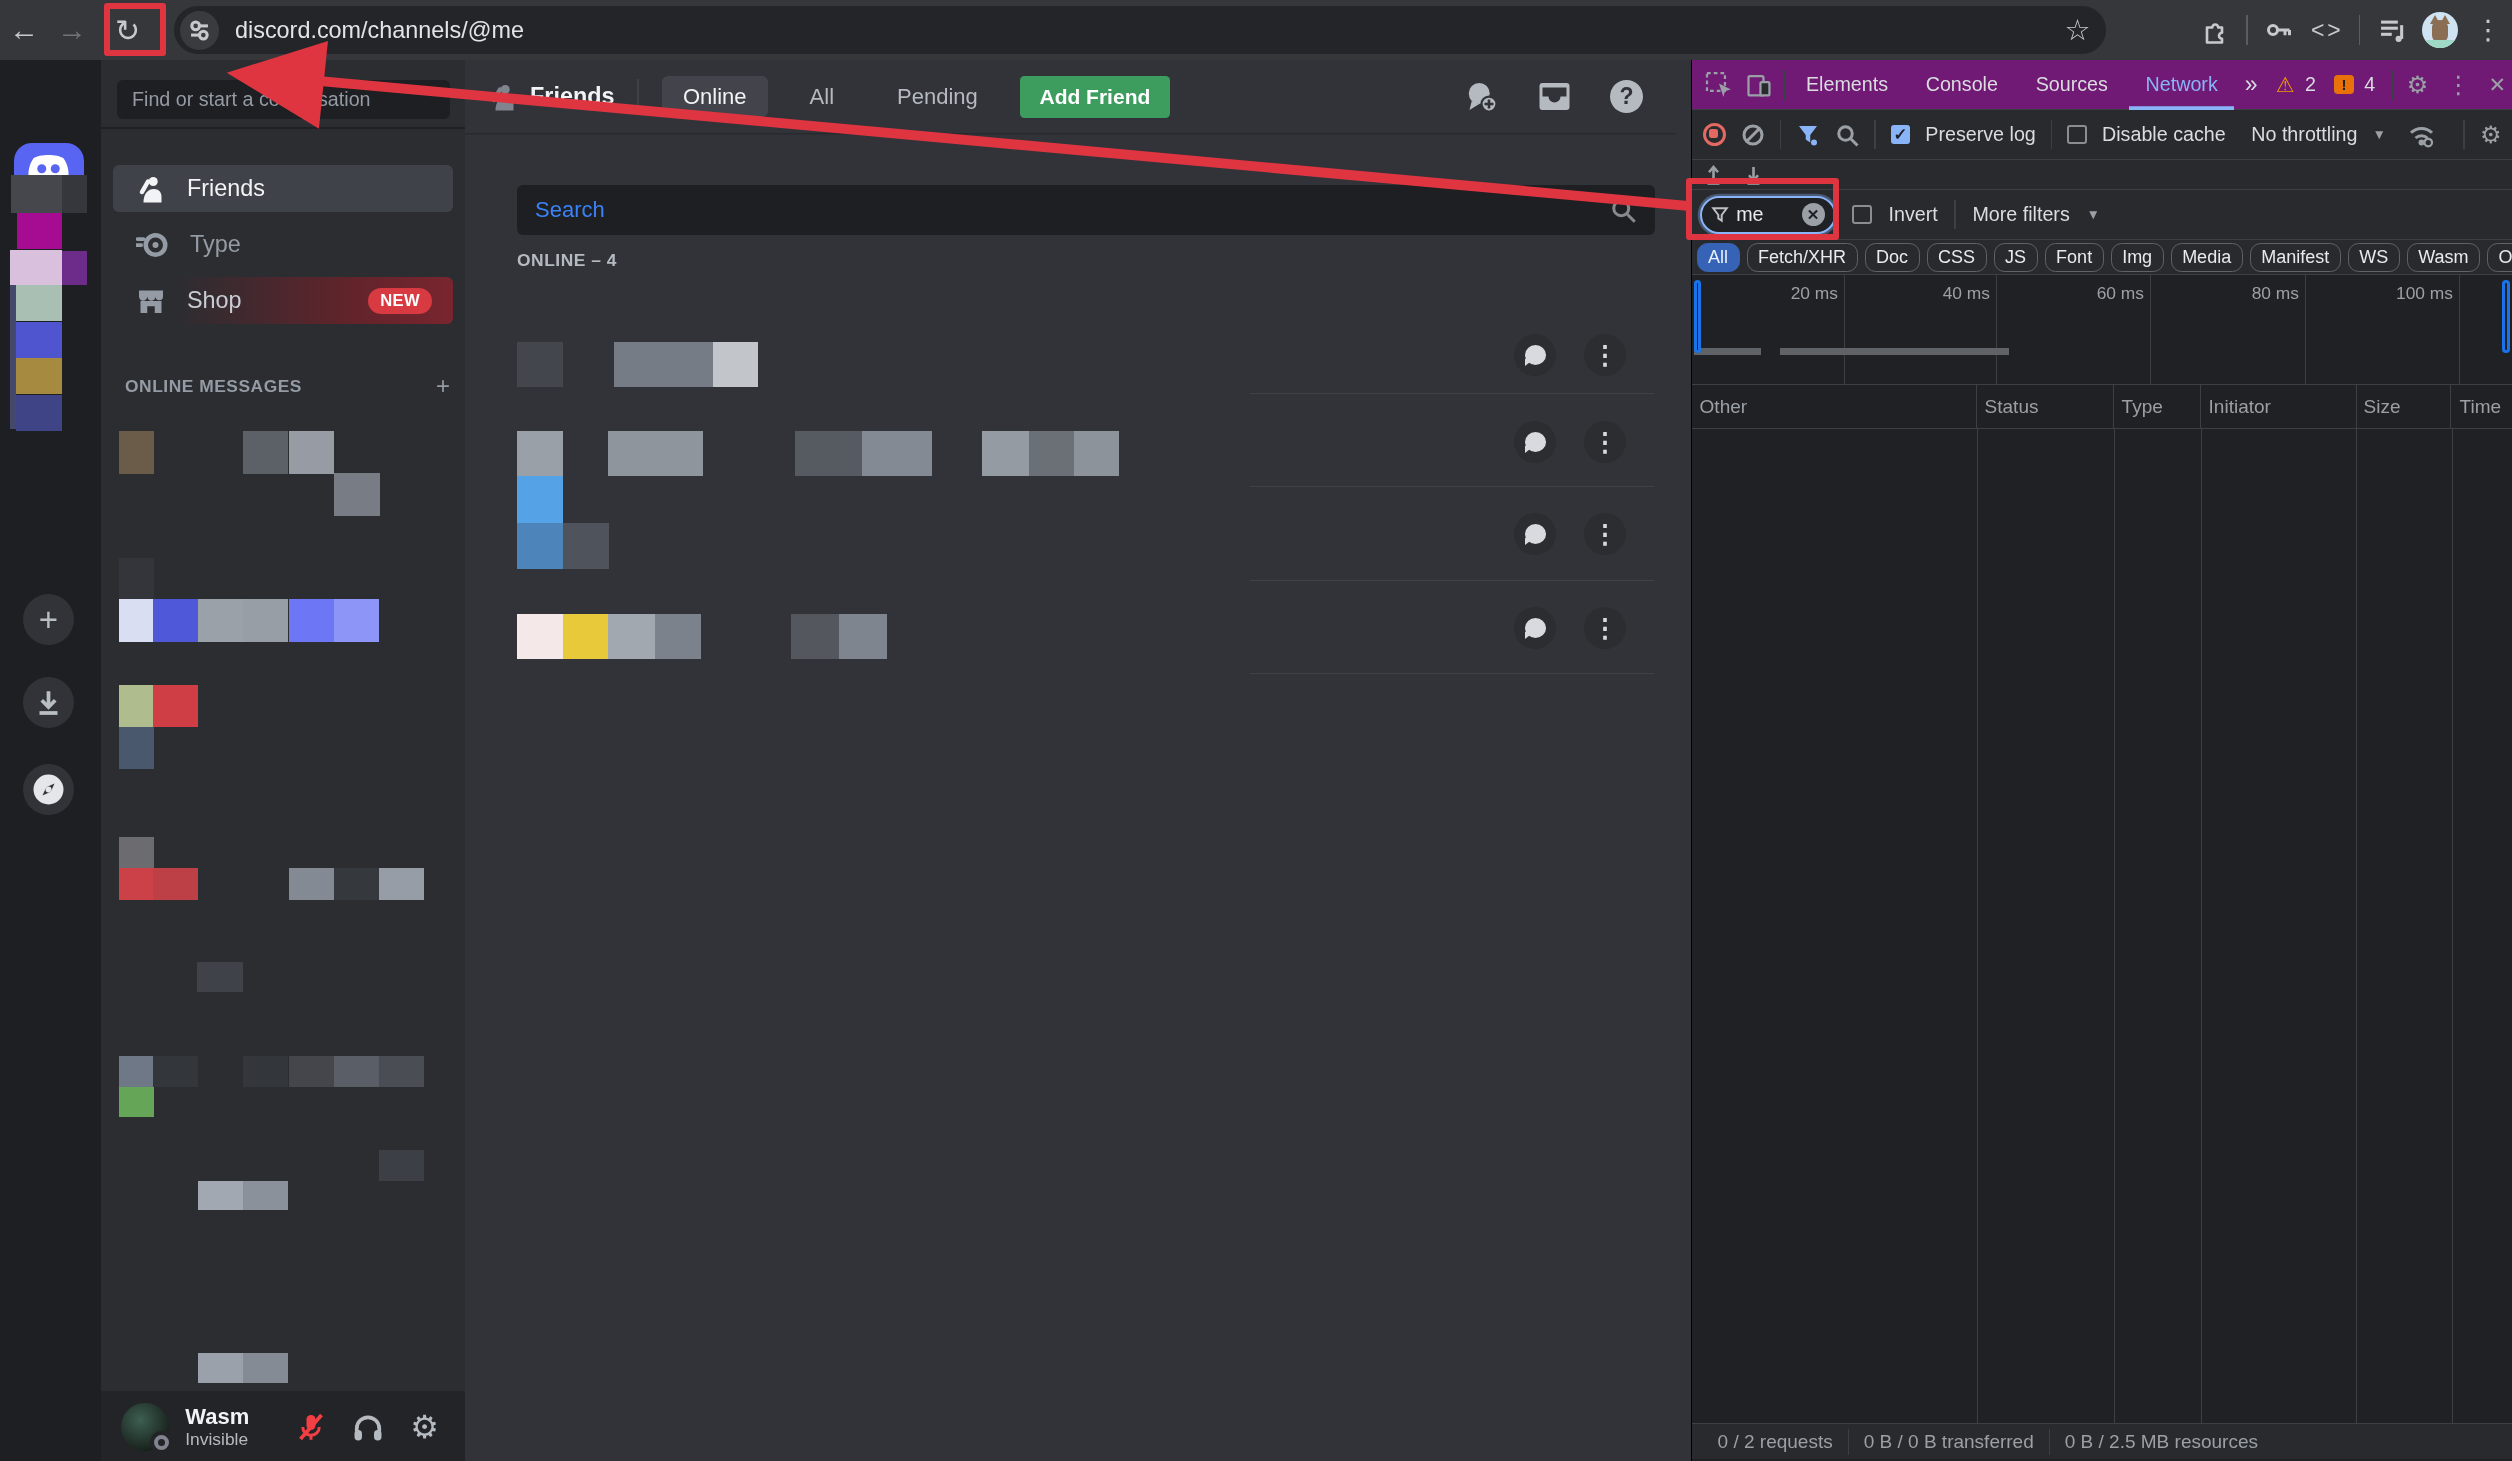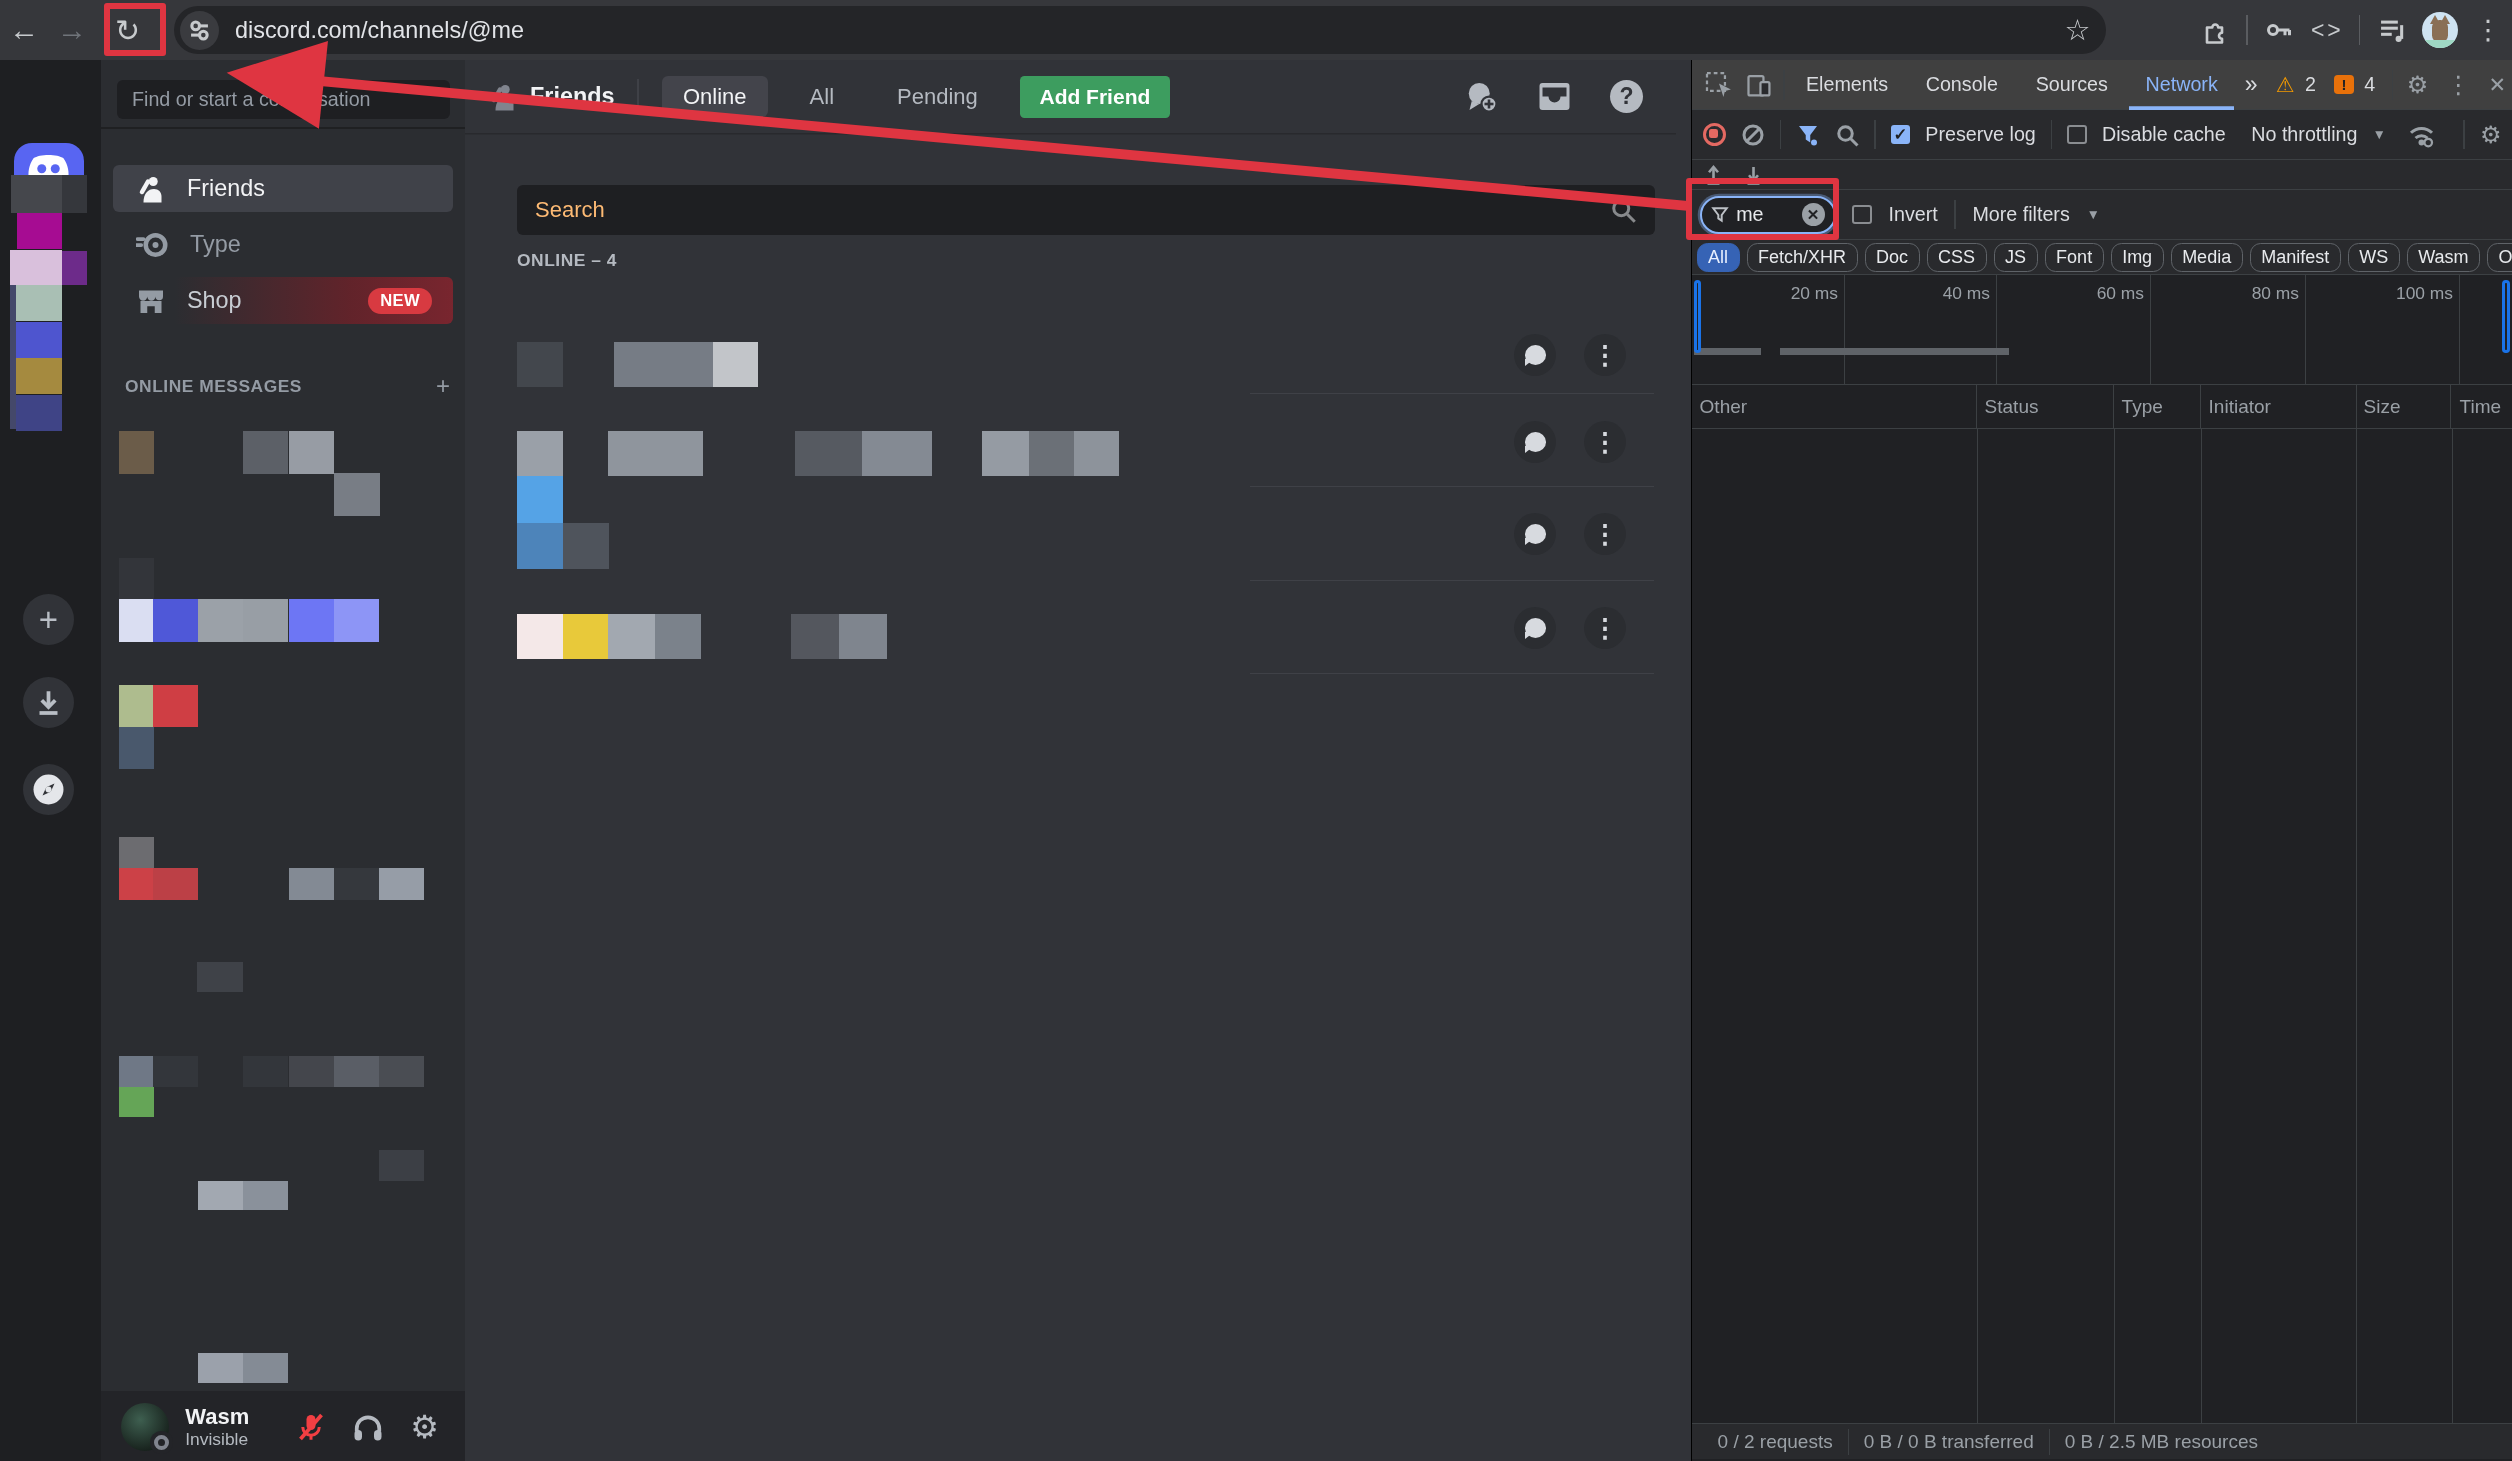--- a/index.html
+++ b/index.html
@@ -41,31 +41,31 @@
   
   #main{left:465px;top:60px;width:1211px;height:1401px;background:#313338;}
   #main-header{position:absolute;left:0;top:0;width:100%;height:73px;display:flex;align-items:center;box-shadow:0 1.5px 0 rgba(0,0,0,.18);}
   #main-title{color:#f2f3f5;font-size:23.4px;font-weight:600;margin-left:12px;}
   .hdr-div{width:1.5px;height:36px;background:#3f4147;margin:0 23px;}
   .ftab{font-size:22px;color:#b5bac1;padding:7.6px 21px;border-radius:6px;margin-right:21px;}
   .ftab.active{background:#43444b;color:#f2f3f5;}
   #add-friend{background:#3d9d5f;color:#fff;font-size:21px;font-weight:600;border-radius:4.5px;padding:9px 19.7px;}
   #hdr-icons{margin-left:auto;margin-right:33px;display:flex;gap:39px;align-items:center;}
   #search-bar{left:52px;top:125px;width:1138px;height:50px;background:#1e1f22;border-radius:6px;display:flex;align-items:center;padding:0 18px;box-sizing:border-box;}
-  #search-bar .ph{color:#fdba74;font-size:22px;flex:1;}
+  #search-bar .ph{color:#3b82f6;font-size:22px;flex:1;}
   #online-head{left:52px;top:190px;color:#b5bac1;font-size:17.4px;font-weight:700;letter-spacing:.03em;}
   .row-divider{position:absolute;height:0.8px;background:#3f4147;left:785px;width:404px;}
   .row-btn{position:absolute;width:42px;height:42px;border-radius:50%;background:#2b2d31;display:flex;align-items:center;justify-content:center;color:#d7dadf;}
   .bubble{position:relative;width:21px;height:19.7px;border-radius:50%;background:#d7dadf;}
   .bubble::after{content:"";position:absolute;left:0.8px;bottom:-1.5px;width:0;height:0;border-style:solid;border-width:7.6px 9px 0 0;border-color:#d7dadf transparent transparent transparent;}
   .kebab{font-size:26px;color:#d7dadf;font-weight:700;letter-spacing:0;}
   
   #devtools{left:1691px;top:60px;width:821px;height:1401px;background:#202124;color:#9aa0a6;border-left:1.5px solid #000;box-sizing:border-box;}
   .dt-row{position:absolute;left:0;width:100%;box-sizing:border-box;border-bottom:0.8px solid #3c4043;display:flex;align-items:center;}
-  #dt-tabs{top:0;height:50px;background:#404040;padding:0 6px;gap:4.5px;}
+  #dt-tabs{top:0;height:50px;background:#701a75;padding:0 6px;gap:4.5px;}
   .dt-tab{font-size:19.7px;color:#dadce0;padding:0 16.6px;height:50px;display:flex;align-items:center;}
   .dt-tab.active{color:#8ab4f8;box-shadow:inset 0 -3.8px 0 #8ab4f8;}
   .count{font-size:19.7px;color:#dadce0;margin-left:6px;}
   #dt-toolbar{top:50px;height:50px;background:#292a2d;padding:0 10.6px;gap:15px;}
   .dt-label{font-size:19.7px;color:#dadce0;}
   .cb{width:19.7px;height:19.7px;border-radius:3px;box-sizing:border-box;display:inline-flex;align-items:center;justify-content:center;}
   .cb.on{background:#8ab4f8;color:#202124;font-size:16.6px;font-weight:700;}
   .cb.off{border:2.3px solid #8a8d91;}
   #dt-iorow{top:100px;height:30px;background:#292a2d;padding:0 10.6px;gap:19.7px;border-bottom:0.8px solid #3c4043;}
   #dt-filterrow{top:130px;height:50px;background:#292a2d;padding:0 7.6px;gap:16.6px;}

